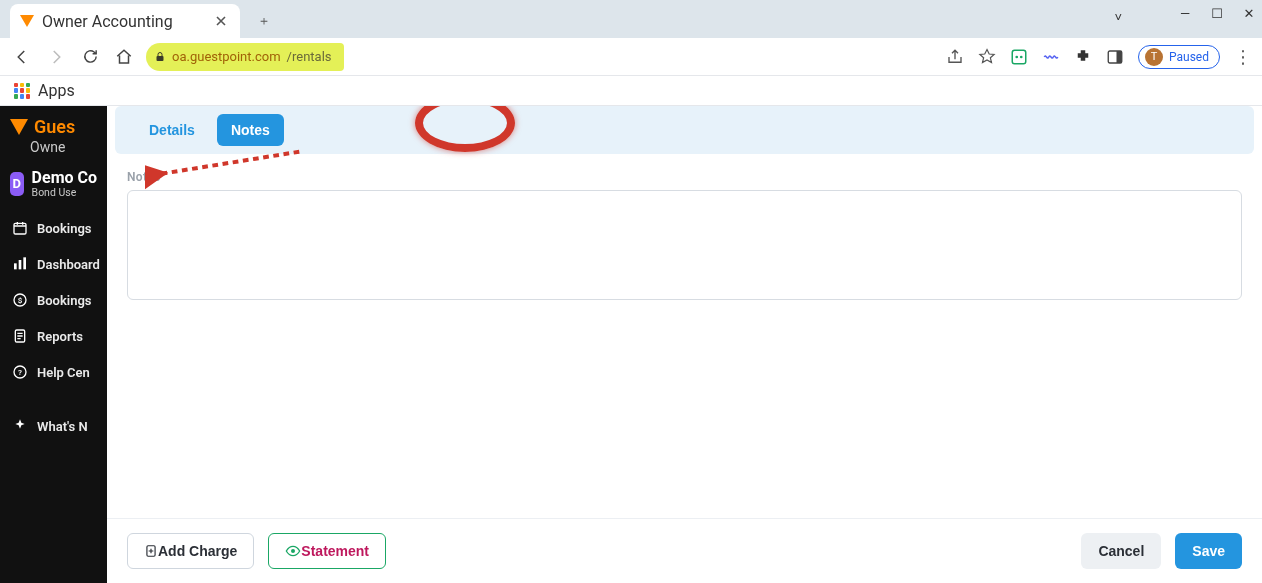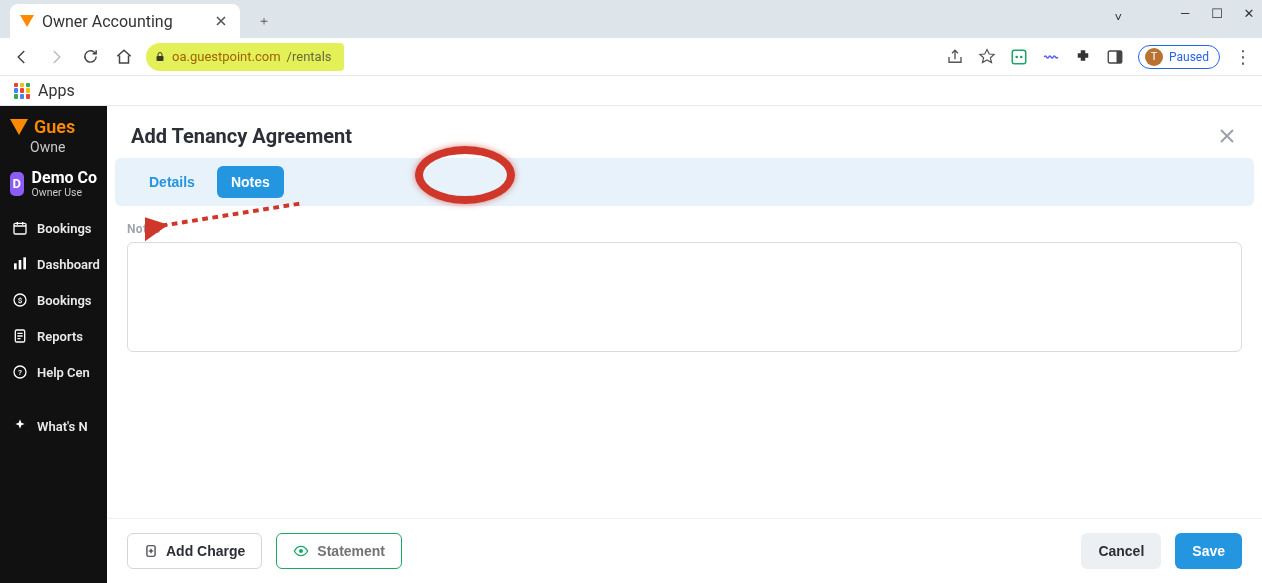--- a/index.html
+++ b/index.html
@@ -68,23 +68,23 @@
     .notes-oval { position: absolute; left: 300px; top: -12px; width: 100px; height: 58px; border: 8px solid #d0372b; border-radius: 50%/50%; box-shadow: 0 0 6px rgba(208,55,43,.6); pointer-events:none; }
 
     .notes-section { padding: 16px 20px 0; }
     .notes-label { font-size: 12px; color: #9aa1aa; font-weight: 600; margin-bottom: 6px; letter-spacing: .3px; }
     .notes-box { width: 100%; height: 110px; border: 1px solid #d7dce2; border-radius: 6px; resize: none; padding: 8px 10px; font-family: inherit; font-size: 13px; background: #fff; }
 
     
     .arrow-wrap { position: absolute; left: 170px; top: 65px; width: 160px; height: 60px; pointer-events: none; }
 
     .footer { border-top: 1px solid #eceff3; padding: 14px 20px; margin-top: auto; display: flex; align-items: center; gap: 14px; }
-    .btn { padding: 9px 16px; border-radius: 6px; font-weight: 700; font-size: 14px; display: inline-flex; align-items: center; gap: 8px; cursor: pointer; border: 1px solid transparent; }
+    .btn { padding: 9px 16px; border-radius: 6px; font-weight: 700; font-size: 14px; display: inline-flex; align-items: center; gap: 0; cursor: pointer; border: 1px solid transparent; }
     .btn-outline { background: #fff; border: 1px solid #cfd6de; color: #2b2f36; }
-    .btn-outline-green { background: #fff; border: 1px solid #1aa765; color: #737373; }
+    .btn-outline-green { background: #fff; border: 1px solid #1aa765; color: #be185d; }
     .btn-gray { background: #edf0f3; color: #2b2f36; margin-left: 19px; }
     .btn-primary { background: #2495df; color: #fff; }
     .spacer { flex: 1; }
 
     svg { display:block; }
   </style>
 </head>
 <body>
 
 <div class="browser-top">
@@ -202,21 +202,21 @@
     <div class="brand">
       <div class="brand-tri"></div>
       <div class="brand-text">Gues</div>
     </div>
     <div class="brand-sub">Owne</div>
 
     <div class="org-block">
       <div class="org-badge">D</div>
       <div class="org-texts">
         <div class="org-name">Demo Co</div>
-        <div class="org-user">Owner Use</div>
+        <div class="org-user">Bond Use</div>
       </div>
     </div>
 
     <div class="nav-item">
       <span class="nav-ico">
         <svg width="16" height="16" viewBox="0 0 24 24">
             <rect x="3" y="5" width="18" height="16" rx="2" fill="none" stroke="#fff" stroke-width="2"></rect>
             <path d="M3 9h18M8 3v4M16 3v4" stroke="#fff" stroke-width="2"></path>
           </svg>
       </span>
@@ -266,28 +266,20 @@
           </svg>
       </span>
       <span>What's N</span>
     </div>
   </div>
 
   <div class="main-pane">
     <div class="gray-strip"></div>
 
     <div class="modal">
-      <div class="modal-header">
-        <div class="modal-title">Add Tenancy Agreement</div>
-        <div class="modal-close">
-          <svg width="16" height="16" viewBox="0 0 16 16">
-              <path d="M2 2 L14 14 M14 2 L2 14" stroke="#9aa1aa" stroke-width="2"></path>
-            </svg>
-        </div>
-      </div>
 
       <div class="tabbar">
         <button class="tabbtn">Details</button>
         <button class="tabbtn active">Notes</button>
         <div class="notes-oval"></div>
 
         <svg class="arrow-wrap" style="position:absolute; left:30px; top:30px;" width="280" height="60" viewBox="0 0 280 60">
           <defs>
             <marker id="arrh" markerWidth="14" markerHeight="14" refX="3" refY="6" orient="auto">
               <path d="M12 0 L0 6 L12 12 L8 6 z" fill="#d0372b"></path>

